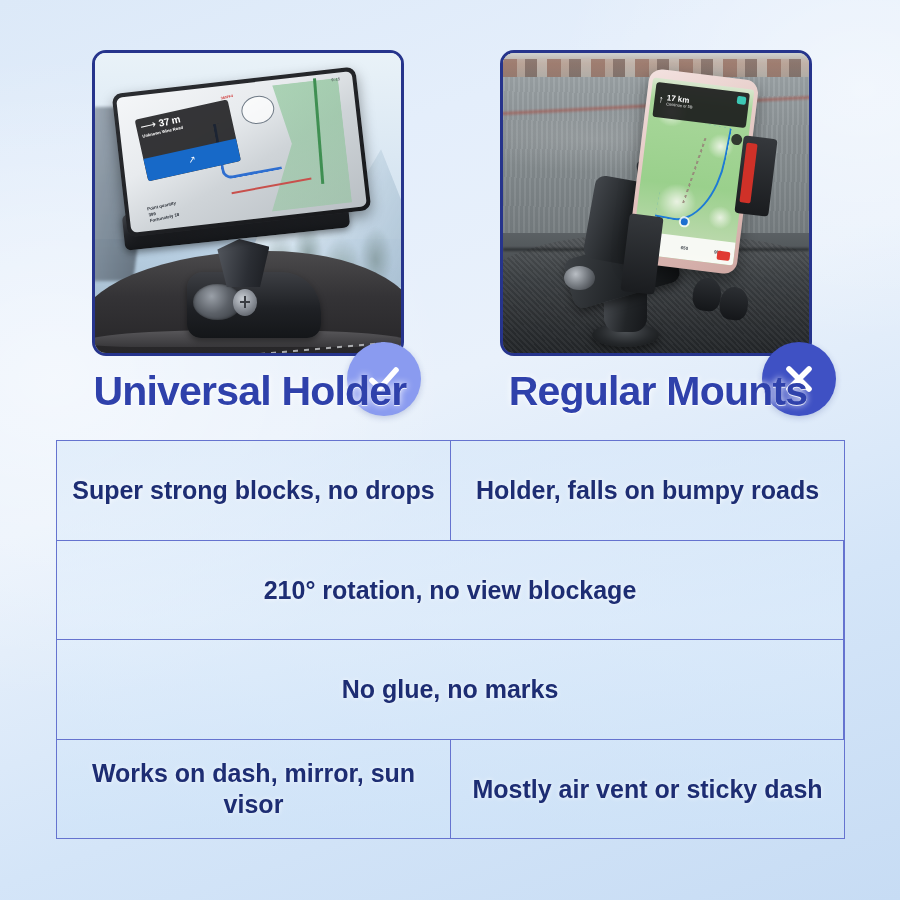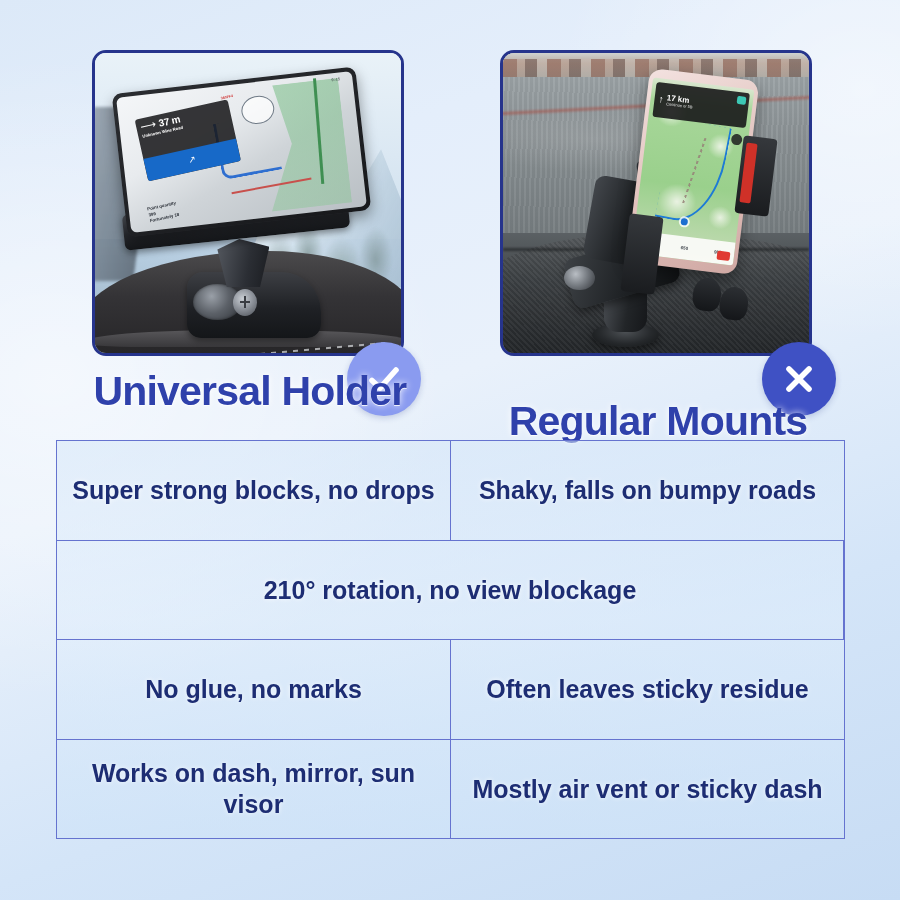--- a/index.html
+++ b/index.html
@@ -392,21 +392,21 @@
   .heading {
     position: absolute; top: 0;
     font-size: 41px;
     font-weight: bold;
     color: #2f41ab;
     letter-spacing: -0.8px;
     white-space: nowrap;
     text-shadow: 0 0 7px rgba(255,255,255,0.95), 0 1px 0 rgba(255,255,255,0.8);
   }
   .heading.left  { left: 48px;  width: 404px; text-align: center; }
-  .heading.right { left: 452px; width: 412px; text-align: center; margin-top: 30px; }
+  .heading.right { left: 452px; width: 412px; text-align: center; }
 
   
   .table {
     position: absolute;
     left: 56px; top: 440px;
     width: 789px; height: 399px;
     border: 1.6px solid #6573cf;
     box-sizing: border-box;
     display: flex; flex-direction: column;
     background: linear-gradient(180deg, rgba(214,231,249,0.55) 0%, rgba(224,238,252,0.5) 45%, rgba(206,227,248,0.6) 100%);
@@ -548,28 +548,27 @@
   </div>
 
   <div class="headings">
     <div class="heading left">Universal Holder</div>
     <div class="heading right">Regular Mounts</div>
   </div>
 
   <div class="table">
     <div class="trow">
       <div class="tcell first">Super strong blocks, no drops</div>
-      <div class="tcell">Shaky, falls on bumpy roads</div>
+      <div class="tcell">Holder, falls on bumpy roads</div>
     </div>
     <div class="trow">
       <div class="tcell first">210° rotation, no view blockage</div>
     </div>
     <div class="trow">
       <div class="tcell first">No glue, no marks</div>
-      <div class="tcell">Often leaves sticky residue</div>
     </div>
     <div class="trow">
       <div class="tcell first">Works on dash, mirror, sun visor</div>
       <div class="tcell">Mostly air vent or sticky dash</div>
     </div>
   </div>
 
 </div>
 
 </body></html>

